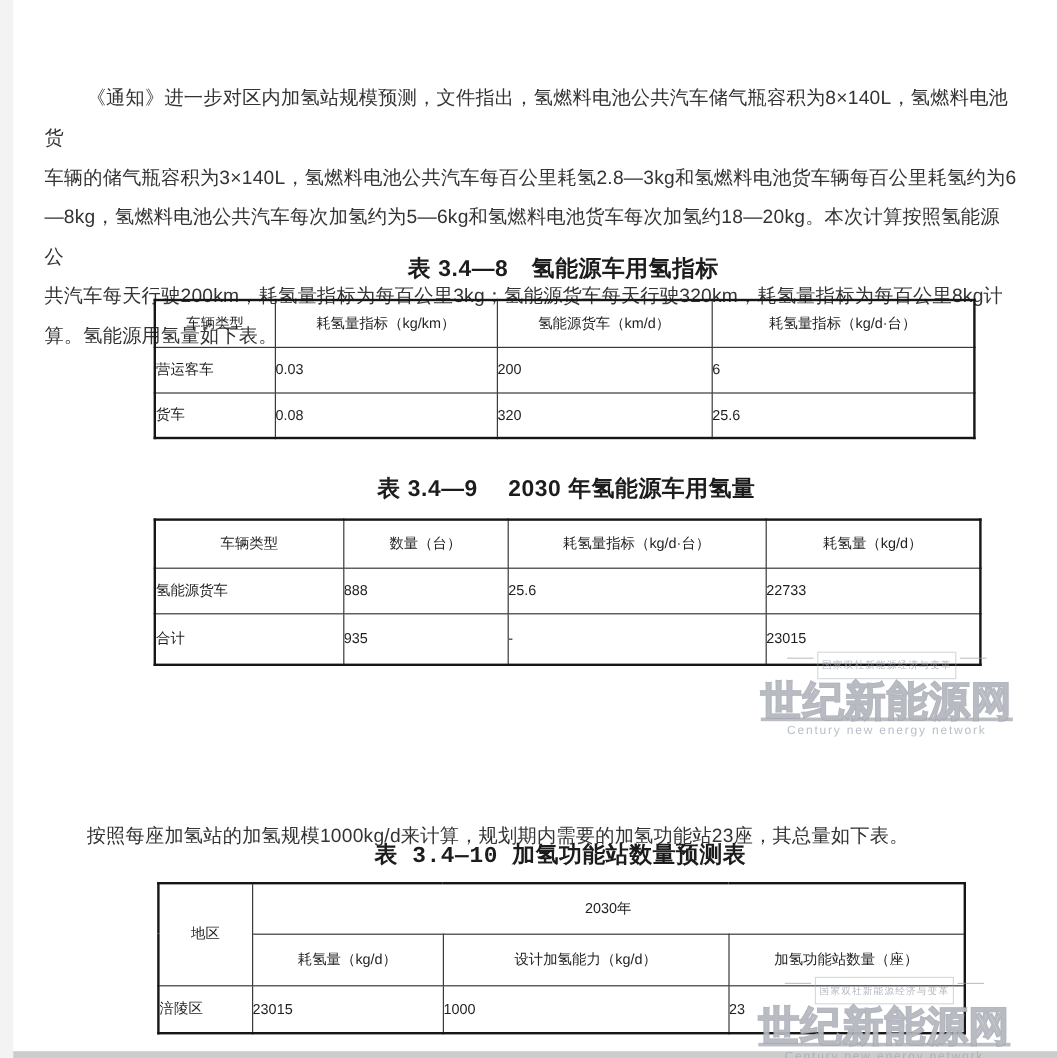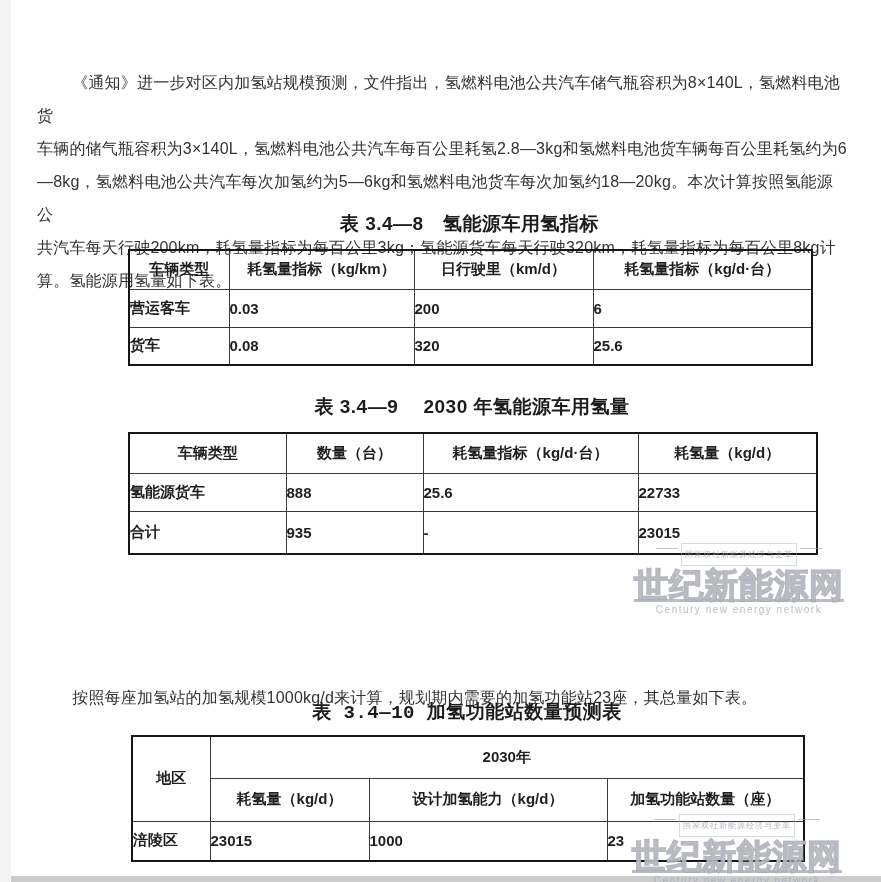--- a/index.html
+++ b/index.html
@@ -47,22 +47,22 @@
 
   table {
     position: absolute;
     border-collapse: collapse;
     table-layout: fixed;
     border: 2.5px solid #161616;
   }
   th, td {
     border: 1.5px solid #3a3a3a;
     vertical-align: middle;
-    font-size: 15px;
-    font-weight: bold;
+    font-size: 12px;
+    font-weight: normal;
     color: #1f1f1f;
     overflow: hidden;
     white-space: nowrap;
   }
   .table-1 { left: 128px; top: 249px; width: 683px; }
   .table-1 .hrow { height: 39px; }
   .table-1 .drow { height: 38px; }
   .t1c1 { width: 100px; } .t1c2 { width: 185px; } .t1c3 { width: 179px; } .t1c4 { width: 219px; }
 
   .table-2 { left: 128px; top: 432px; width: 688px; }
@@ -143,21 +143,21 @@
   <colgroup>
       <col class="t1c1">
       <col class="t1c2">
       <col class="t1c3">
       <col class="t1c4">
     </colgroup>
   <tbody>
       <tr class="hrow">
     <th>车辆类型</th>
     <th>耗氢量指标（kg/km）</th>
-    <th>日行驶里（km/d）</th>
+    <th>氢能源货车（km/d）</th>
     <th>耗氢量指标（kg/d·台）</th>
   </tr>
   <tr class="drow">
     <td>营运客车</td>
     <td>0.03</td>
     <td>200</td>
     <td>6</td>
   </tr>
   <tr class="drow">
     <td>货车</td>

